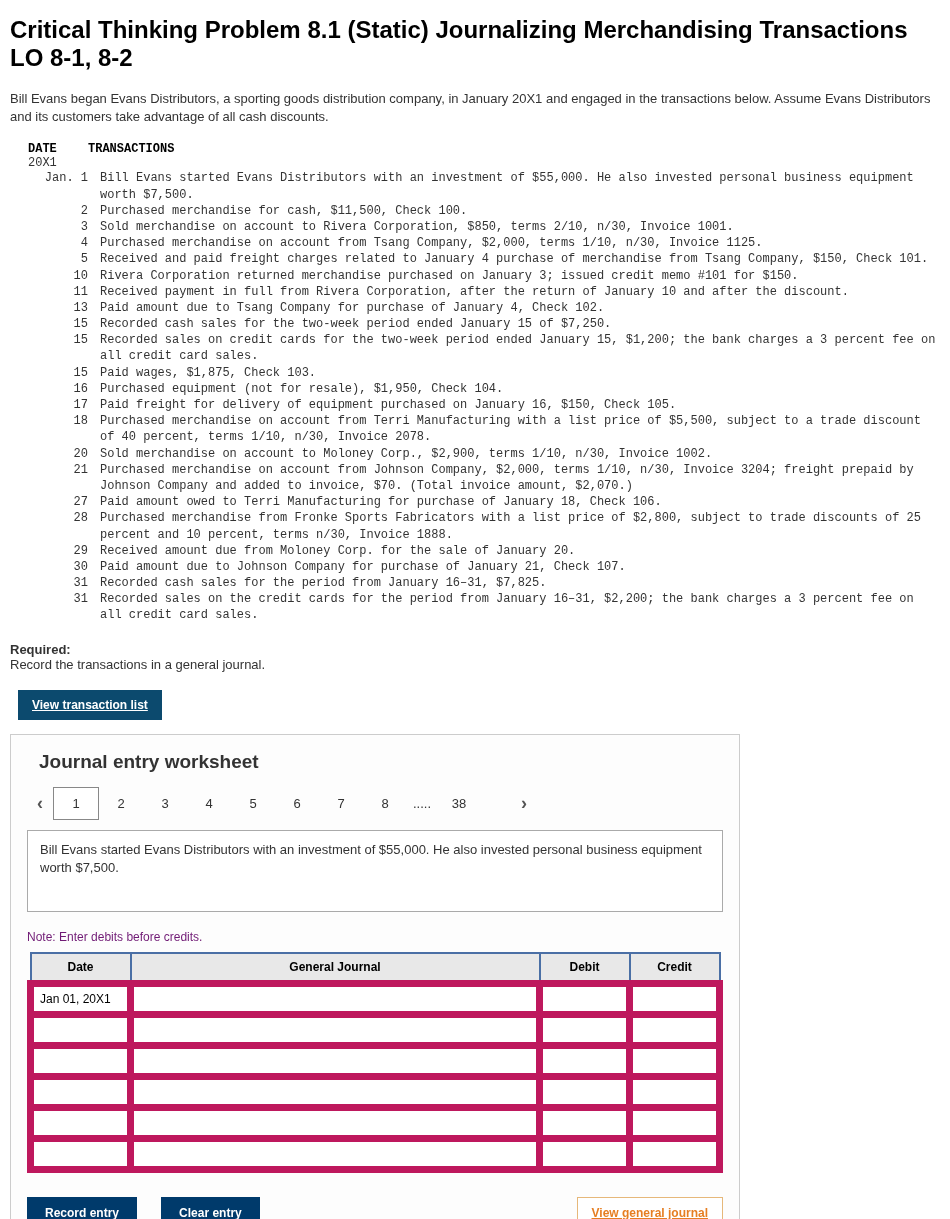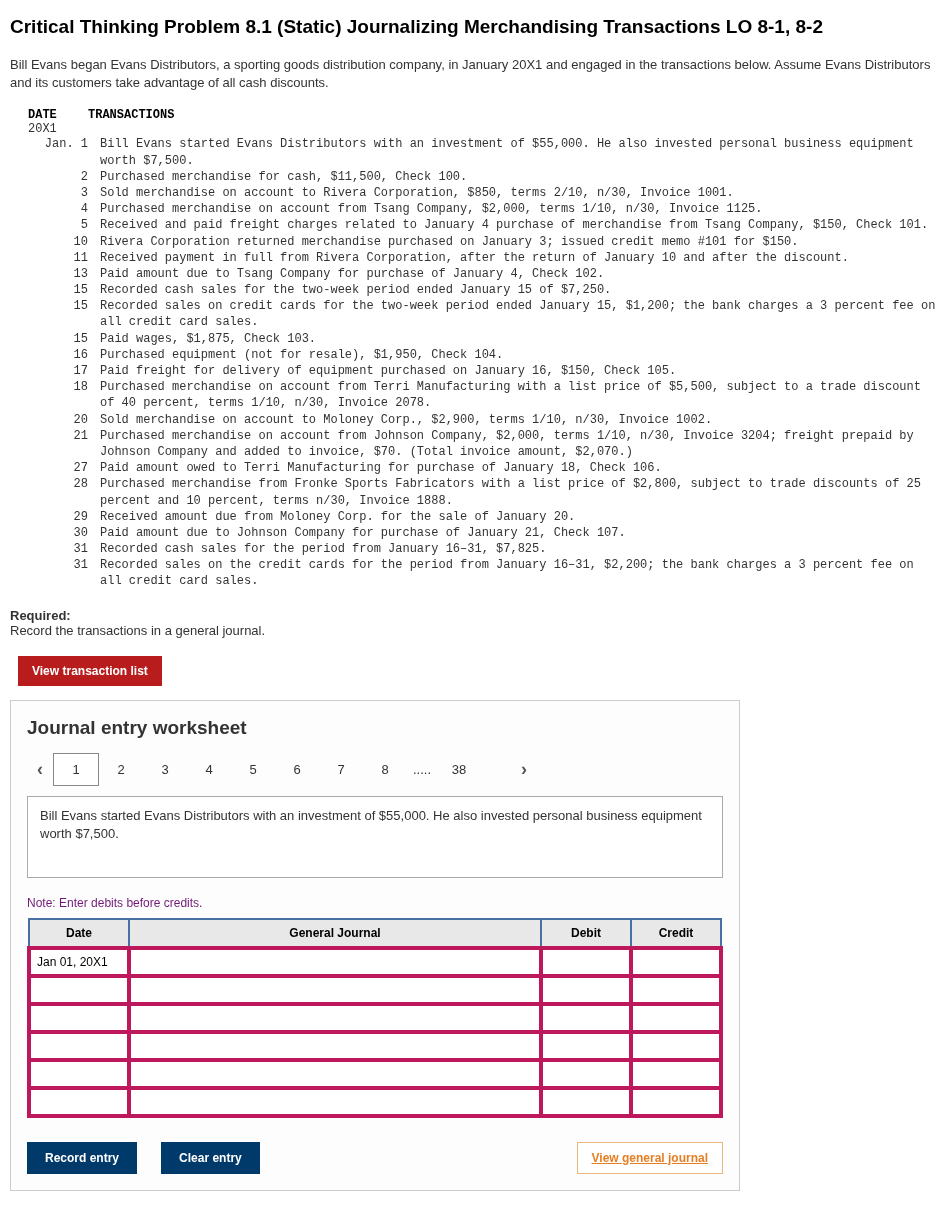--- a/index.html
+++ b/index.html
@@ -5,21 +5,21 @@
   body {
     font-family: Arial, Helvetica, sans-serif;
     font-size: 13px;
     color: #333;
     margin: 0;
     padding: 10px 10px 30px 10px;
     background: #fff;
     width: 930px;
   }
   h1.title {
-    font-size: 19px;
+    font-size: 24px;
     font-weight: bold;
     margin: 6px 0 18px 0;
     color: #000;
   }
   .intro {
     font-size: 13px;
     line-height: 1.4;
     margin-bottom: 16px;
   }
   .tx-head {
@@ -39,40 +39,41 @@
     margin-bottom:18px;
   }
   .year{font-family:"Courier New",monospace;font-size:12px;padding-left:18px;}
   .tx-row{display:flex;}
   .tx-row .d{width:60px;text-align:right;padding-right:12px;flex-shrink:0;}
   .tx-row .t{flex:1;}
   .required-lbl{font-weight:bold;font-size:13px;margin-top:4px;}
   .required-txt{font-size:13px;margin-bottom:18px;}
   .btn-blue{
     display:inline-block;
-    background:#b91c1c;
+    background:#0c4a6e;
     color:#fff;
     font-size:12px;
     font-weight:bold;
     padding:8px 14px;
     border:none;
     cursor:pointer;
+    text-decoration:underline;
   }
   .worksheet-box{
     border:1px solid #ccc;
     margin-top:14px;
     padding:16px;
     width:730px;
     box-sizing:border-box;
     background:#fdfdfd;
   }
   .ws-title{
     font-size:19px;
     font-weight:bold;
-    margin:0 0 14px 0;
+    margin:0 0 14px 12px;
   }
   .pager{
     display:flex;
     align-items:center;
     gap:0;
     margin-bottom:10px;
   }
   .pager .arrow{
     font-size:18px;
     font-weight:bold;
@@ -117,21 +118,21 @@
   }
   table.je th{
     background:#e8e8e8;
     border:2px solid #4a6fa5;
     padding:6px 4px;
     font-weight:bold;
     font-size:12px;
     color:#000;
   }
   table.je td{
-    border:4px solid #be185d;
+    border:7px solid #be185d;
     padding:2px;
     height:20px;
     background:#fff;
   }
   table.je td input{
     width:100%;
     border:none;
     font-size:12px;
     padding:2px 4px;
     box-sizing:border-box;

